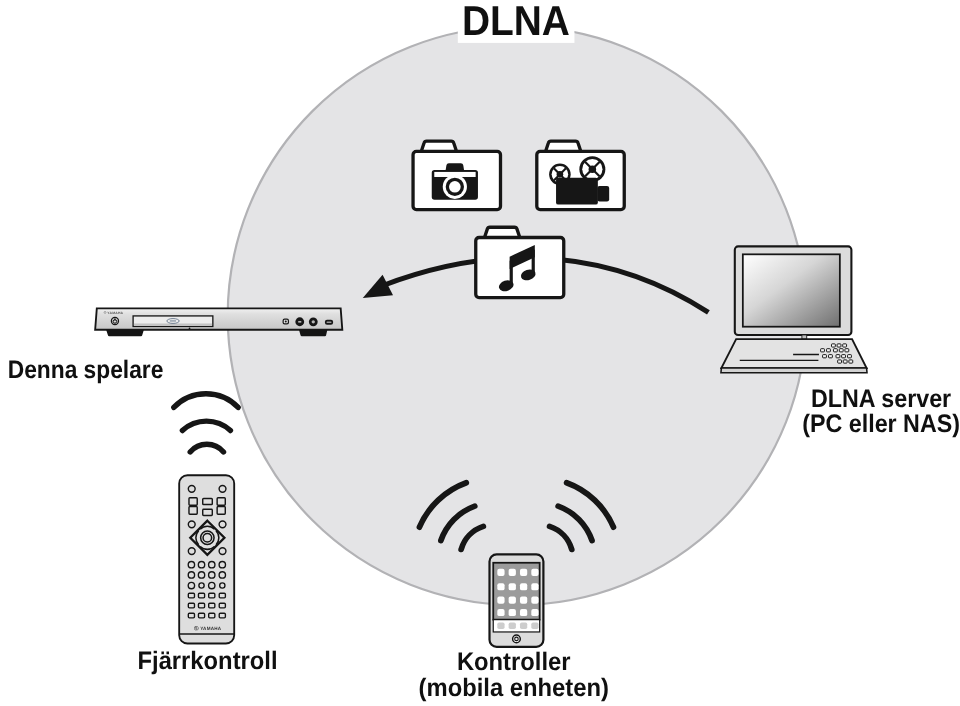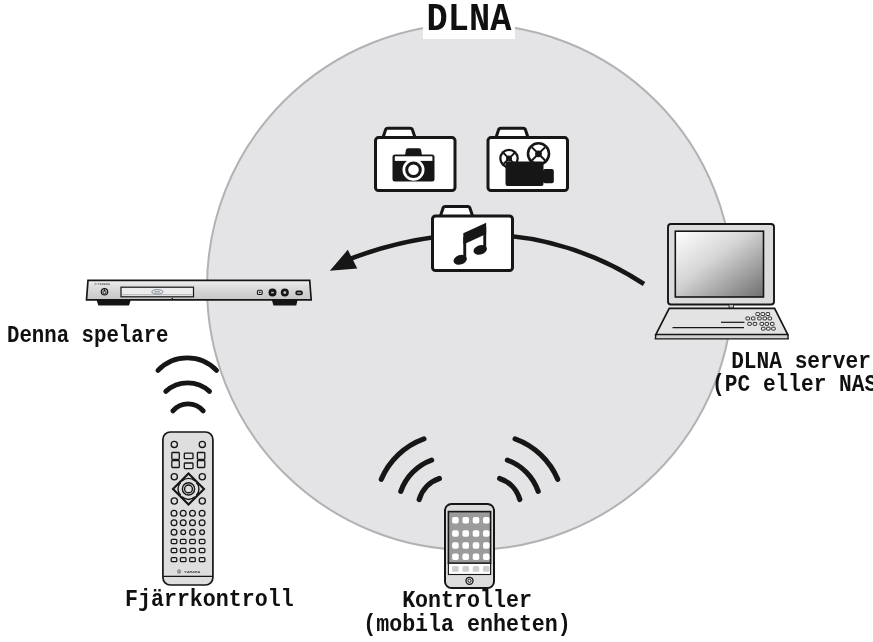--- a/index.html
+++ b/index.html
@@ -1,15 +1,15 @@
 <!DOCTYPE html>
 <html><head><meta charset="utf-8">
 <style>
 html,body{margin:0;padding:0;background:#fff;}
-#c{position:relative;width:873px;height:642px;font-family:Liberation Mono, monospace;overflow:hidden;}
+#c{position:relative;width:873px;height:642px;font-family:Liberation Sans, sans-serif;overflow:hidden;}
 #c svg{position:absolute;left:0;top:0;}
 .lbl{position:absolute;font-weight:bold;color:#101010;white-space:nowrap;}
 </style></head>
 <body>
 <div id="c">
 <svg width="873" height="642" viewBox="0 0 873 642">
 <defs>
 <linearGradient id="lg" x1="0" y1="0" x2="1" y2="1">
 <stop offset="0" stop-color="#ffffff"></stop>
           <stop offset="0.42" stop-color="#d6d6d6"></stop>

